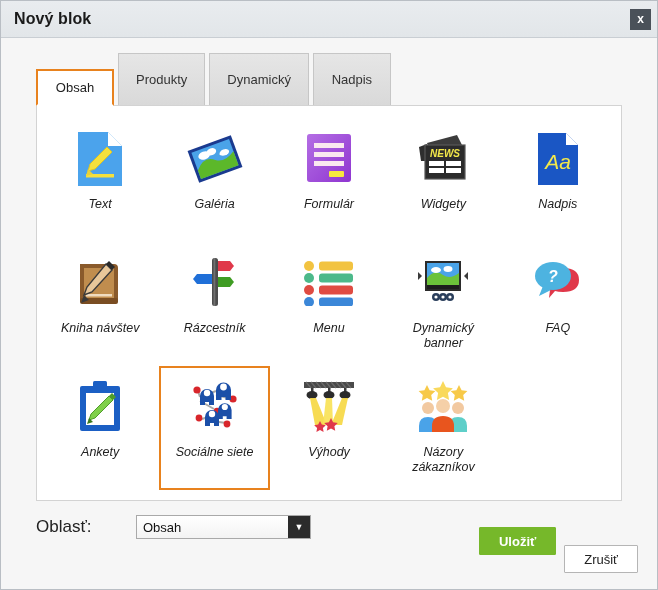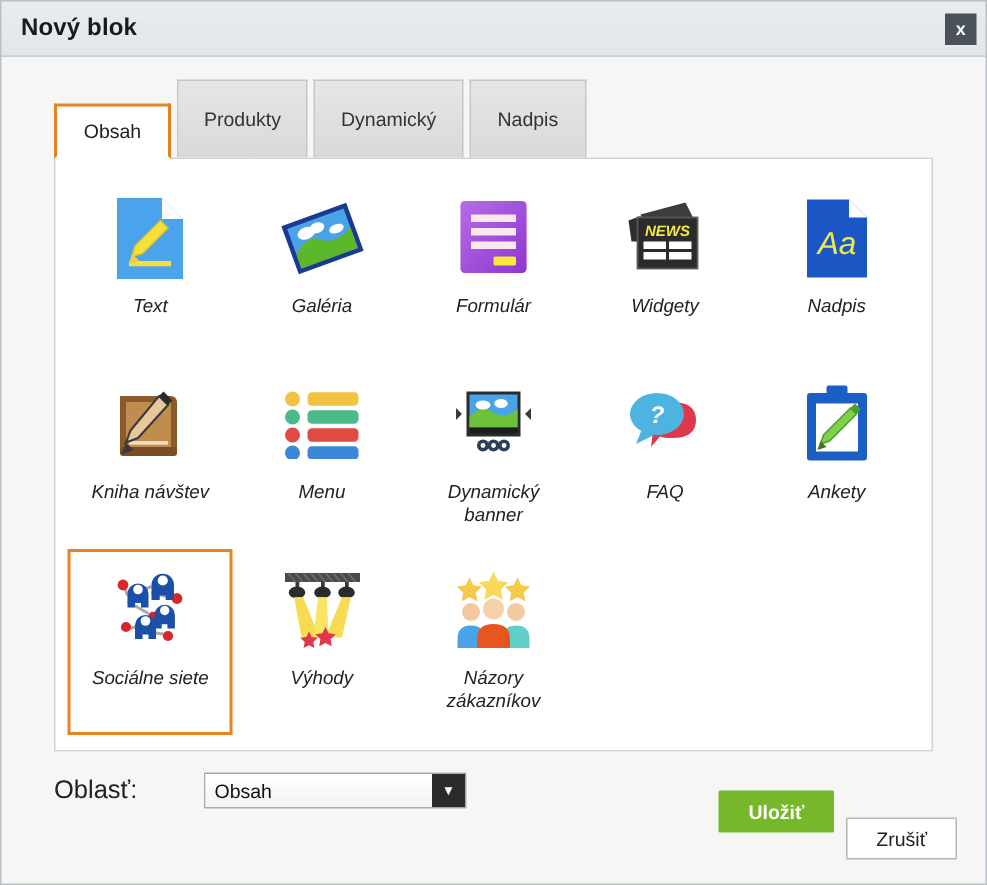--- a/index.html
+++ b/index.html
@@ -325,20 +325,32 @@
               <rect x="8" y="42" width="38" height="6" rx="2" fill="#7a4d22"></rect>
               <rect x="14" y="38" width="26" height="2.5" fill="#f0dcc0"></rect>
               <path d="M34 8 l6 6 -20 22 -8 3 3 -8 z" fill="#e8c79a" stroke="#3a3a3a" stroke-width="1.4"></path>
               <path d="M34 8 l6 6 3 -3 -6 -6 z" fill="#2b2b2b"></path>
               <path d="M12 39 l-3 8 8 -3 z" fill="#3a3a3a"></path>
             </svg>
           </div>
           <div class="cell-label">Kniha návštev</div>
         </div>
 
+        <div class="cell">
+          <div class="icon-wrap">
+            <svg width="56" height="56" viewBox="0 0 56 56">
+              <path d="M30 6 h5 l8 0 l4 5 -4 5 h-13 z" fill="#e0384a"></path>
+              <path d="M10 19 h16 v10 h-16 l-4 -5 z" fill="#1f6fd8"></path>
+              <path d="M30 22 h13 l4 5 -4 5 h-13 z" fill="#3f9c23"></path>
+              <rect x="25" y="3" width="6" height="48" rx="2.5" fill="#4d4d4d"></rect>
+              <rect x="26.5" y="3" width="1.8" height="48" fill="#8a8a8a" opacity="0.6"></rect>
+            </svg>
+          </div>
+          <div class="cell-label">Rázcestník</div>
+        </div>
 
         <div class="cell">
           <div class="icon-wrap">
             <svg width="52" height="46" viewBox="0 0 52 46">
               <circle cx="6" cy="6" r="5" fill="#f2c341"></circle>
               <rect x="16" y="1.5" width="34" height="9" rx="3" fill="#f2c341"></rect>
               <circle cx="6" cy="18" r="5" fill="#4cb98a"></circle>
               <rect x="16" y="13.5" width="34" height="9" rx="3" fill="#4cb98a"></rect>
               <circle cx="6" cy="30" r="5" fill="#df4b42"></circle>
               <rect x="16" y="25.5" width="34" height="9" rx="3" fill="#df4b42"></rect>

